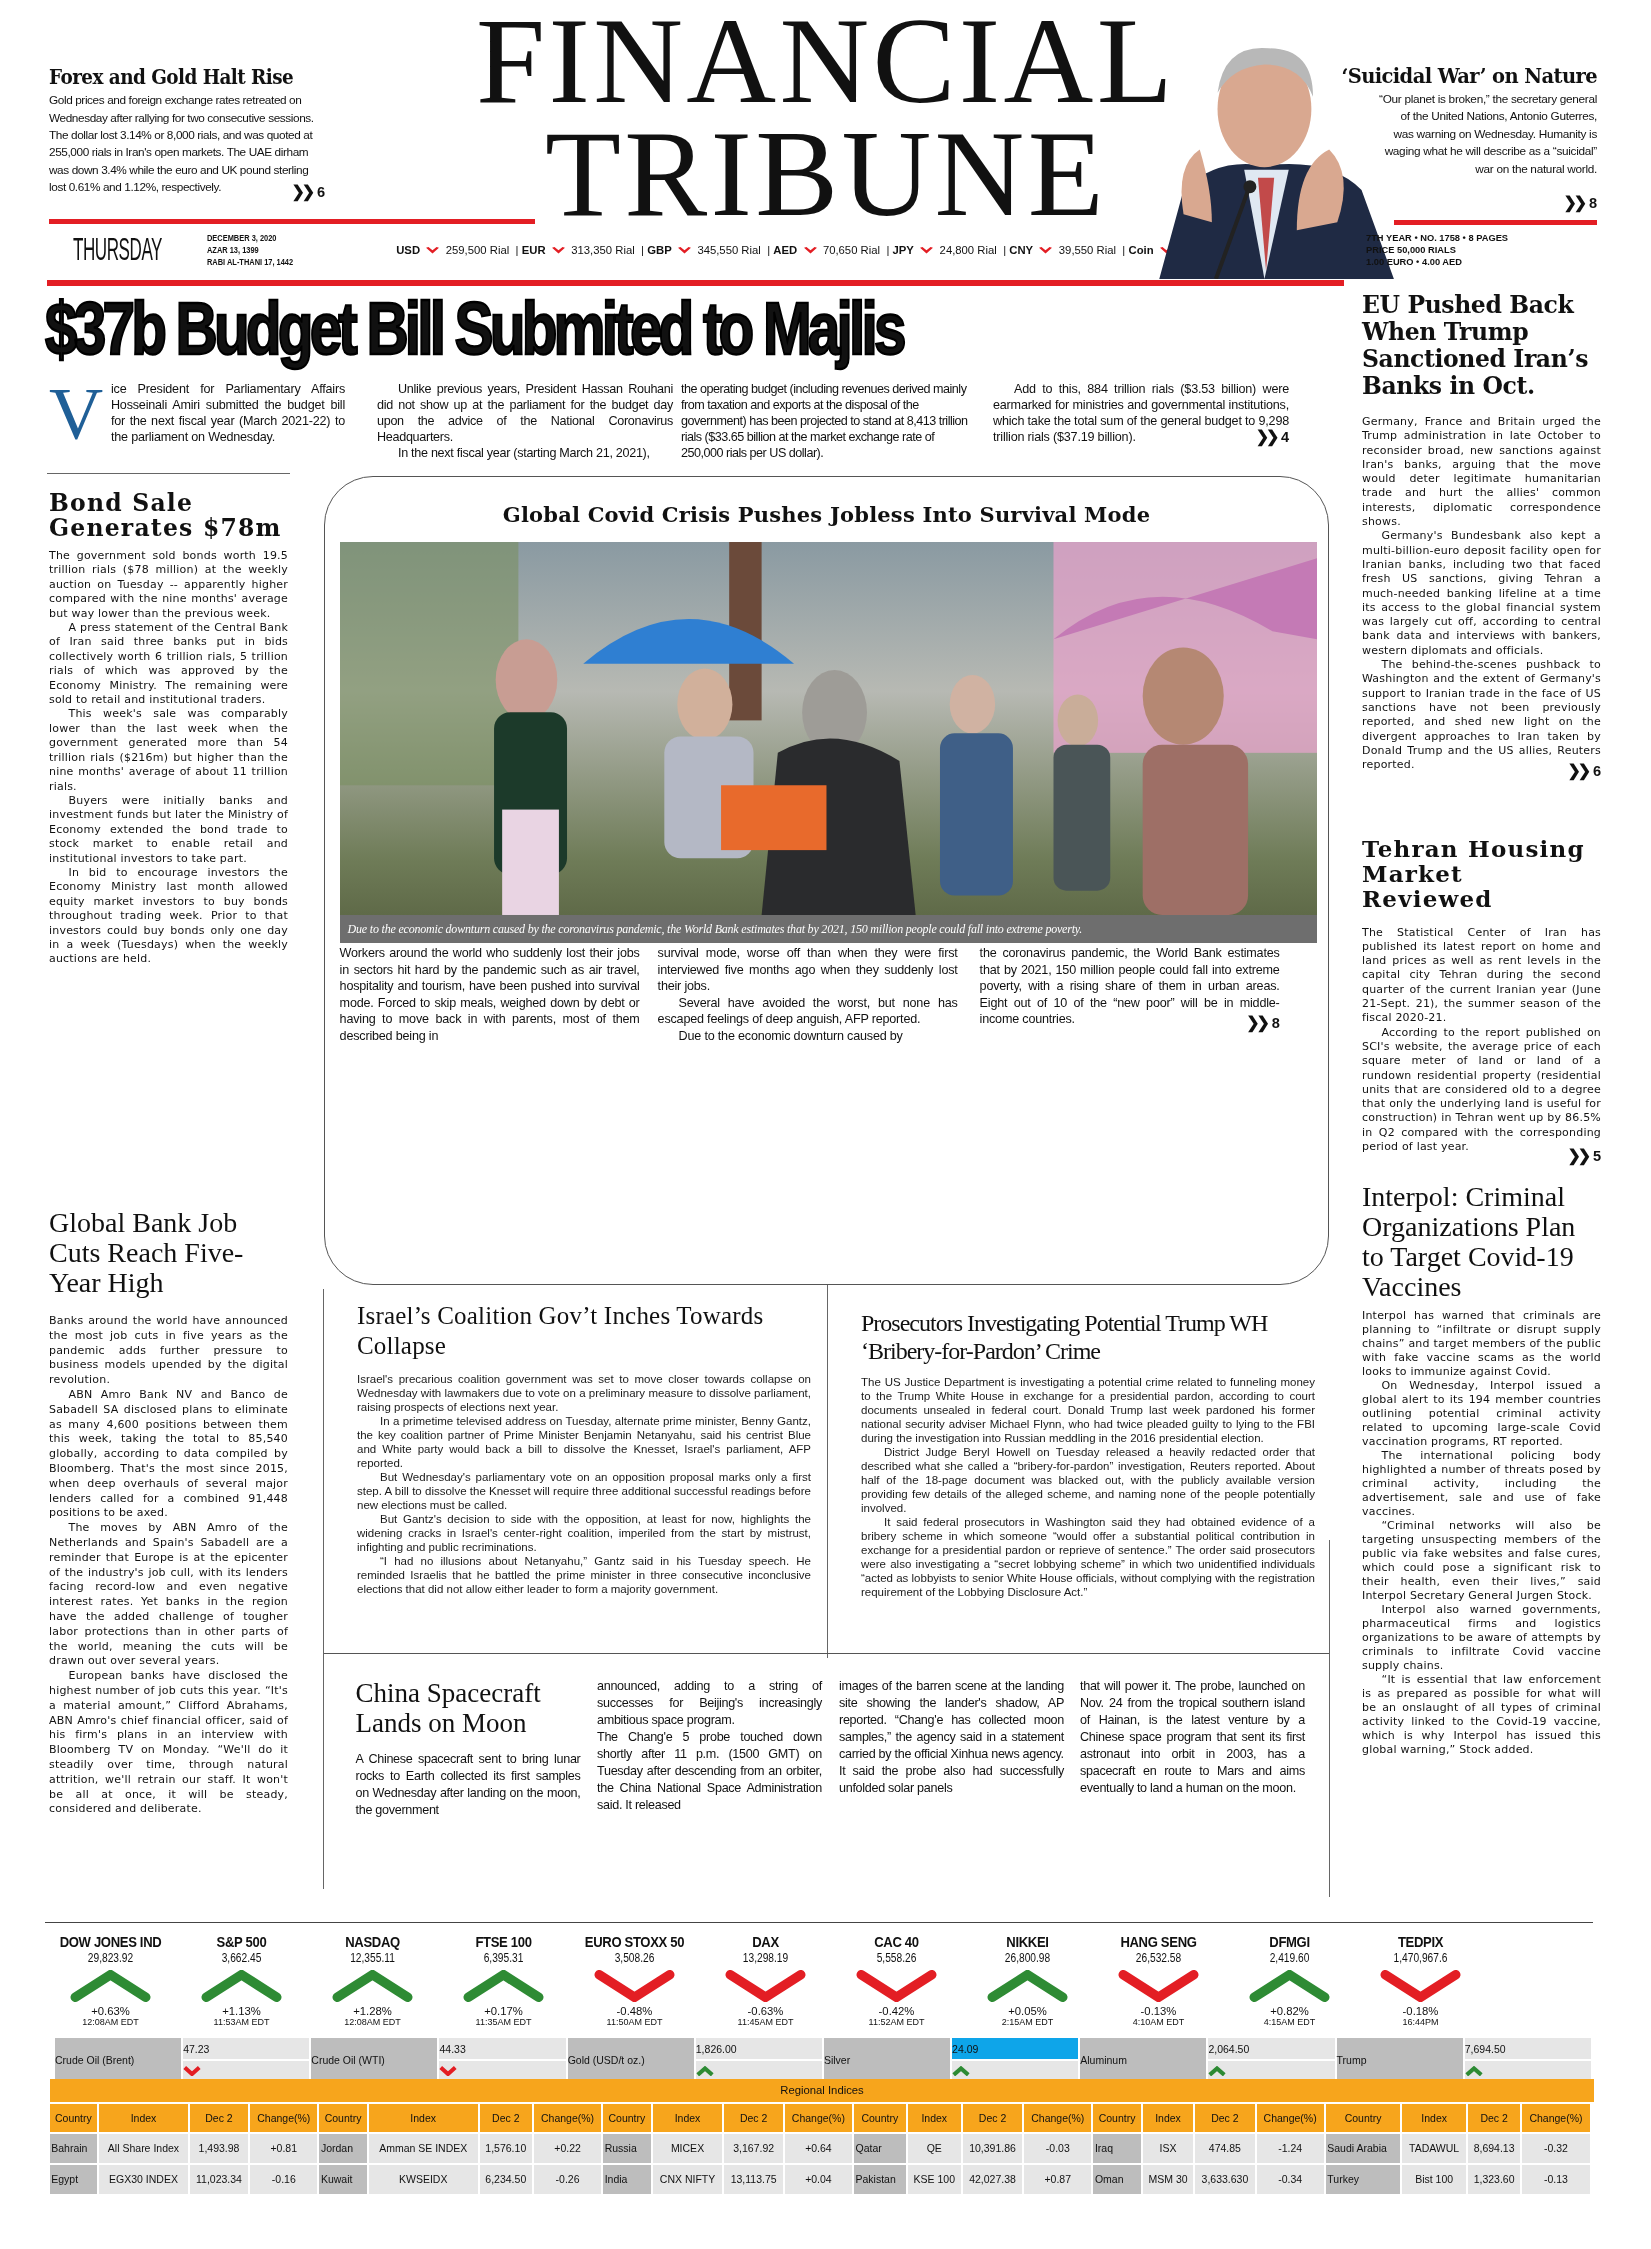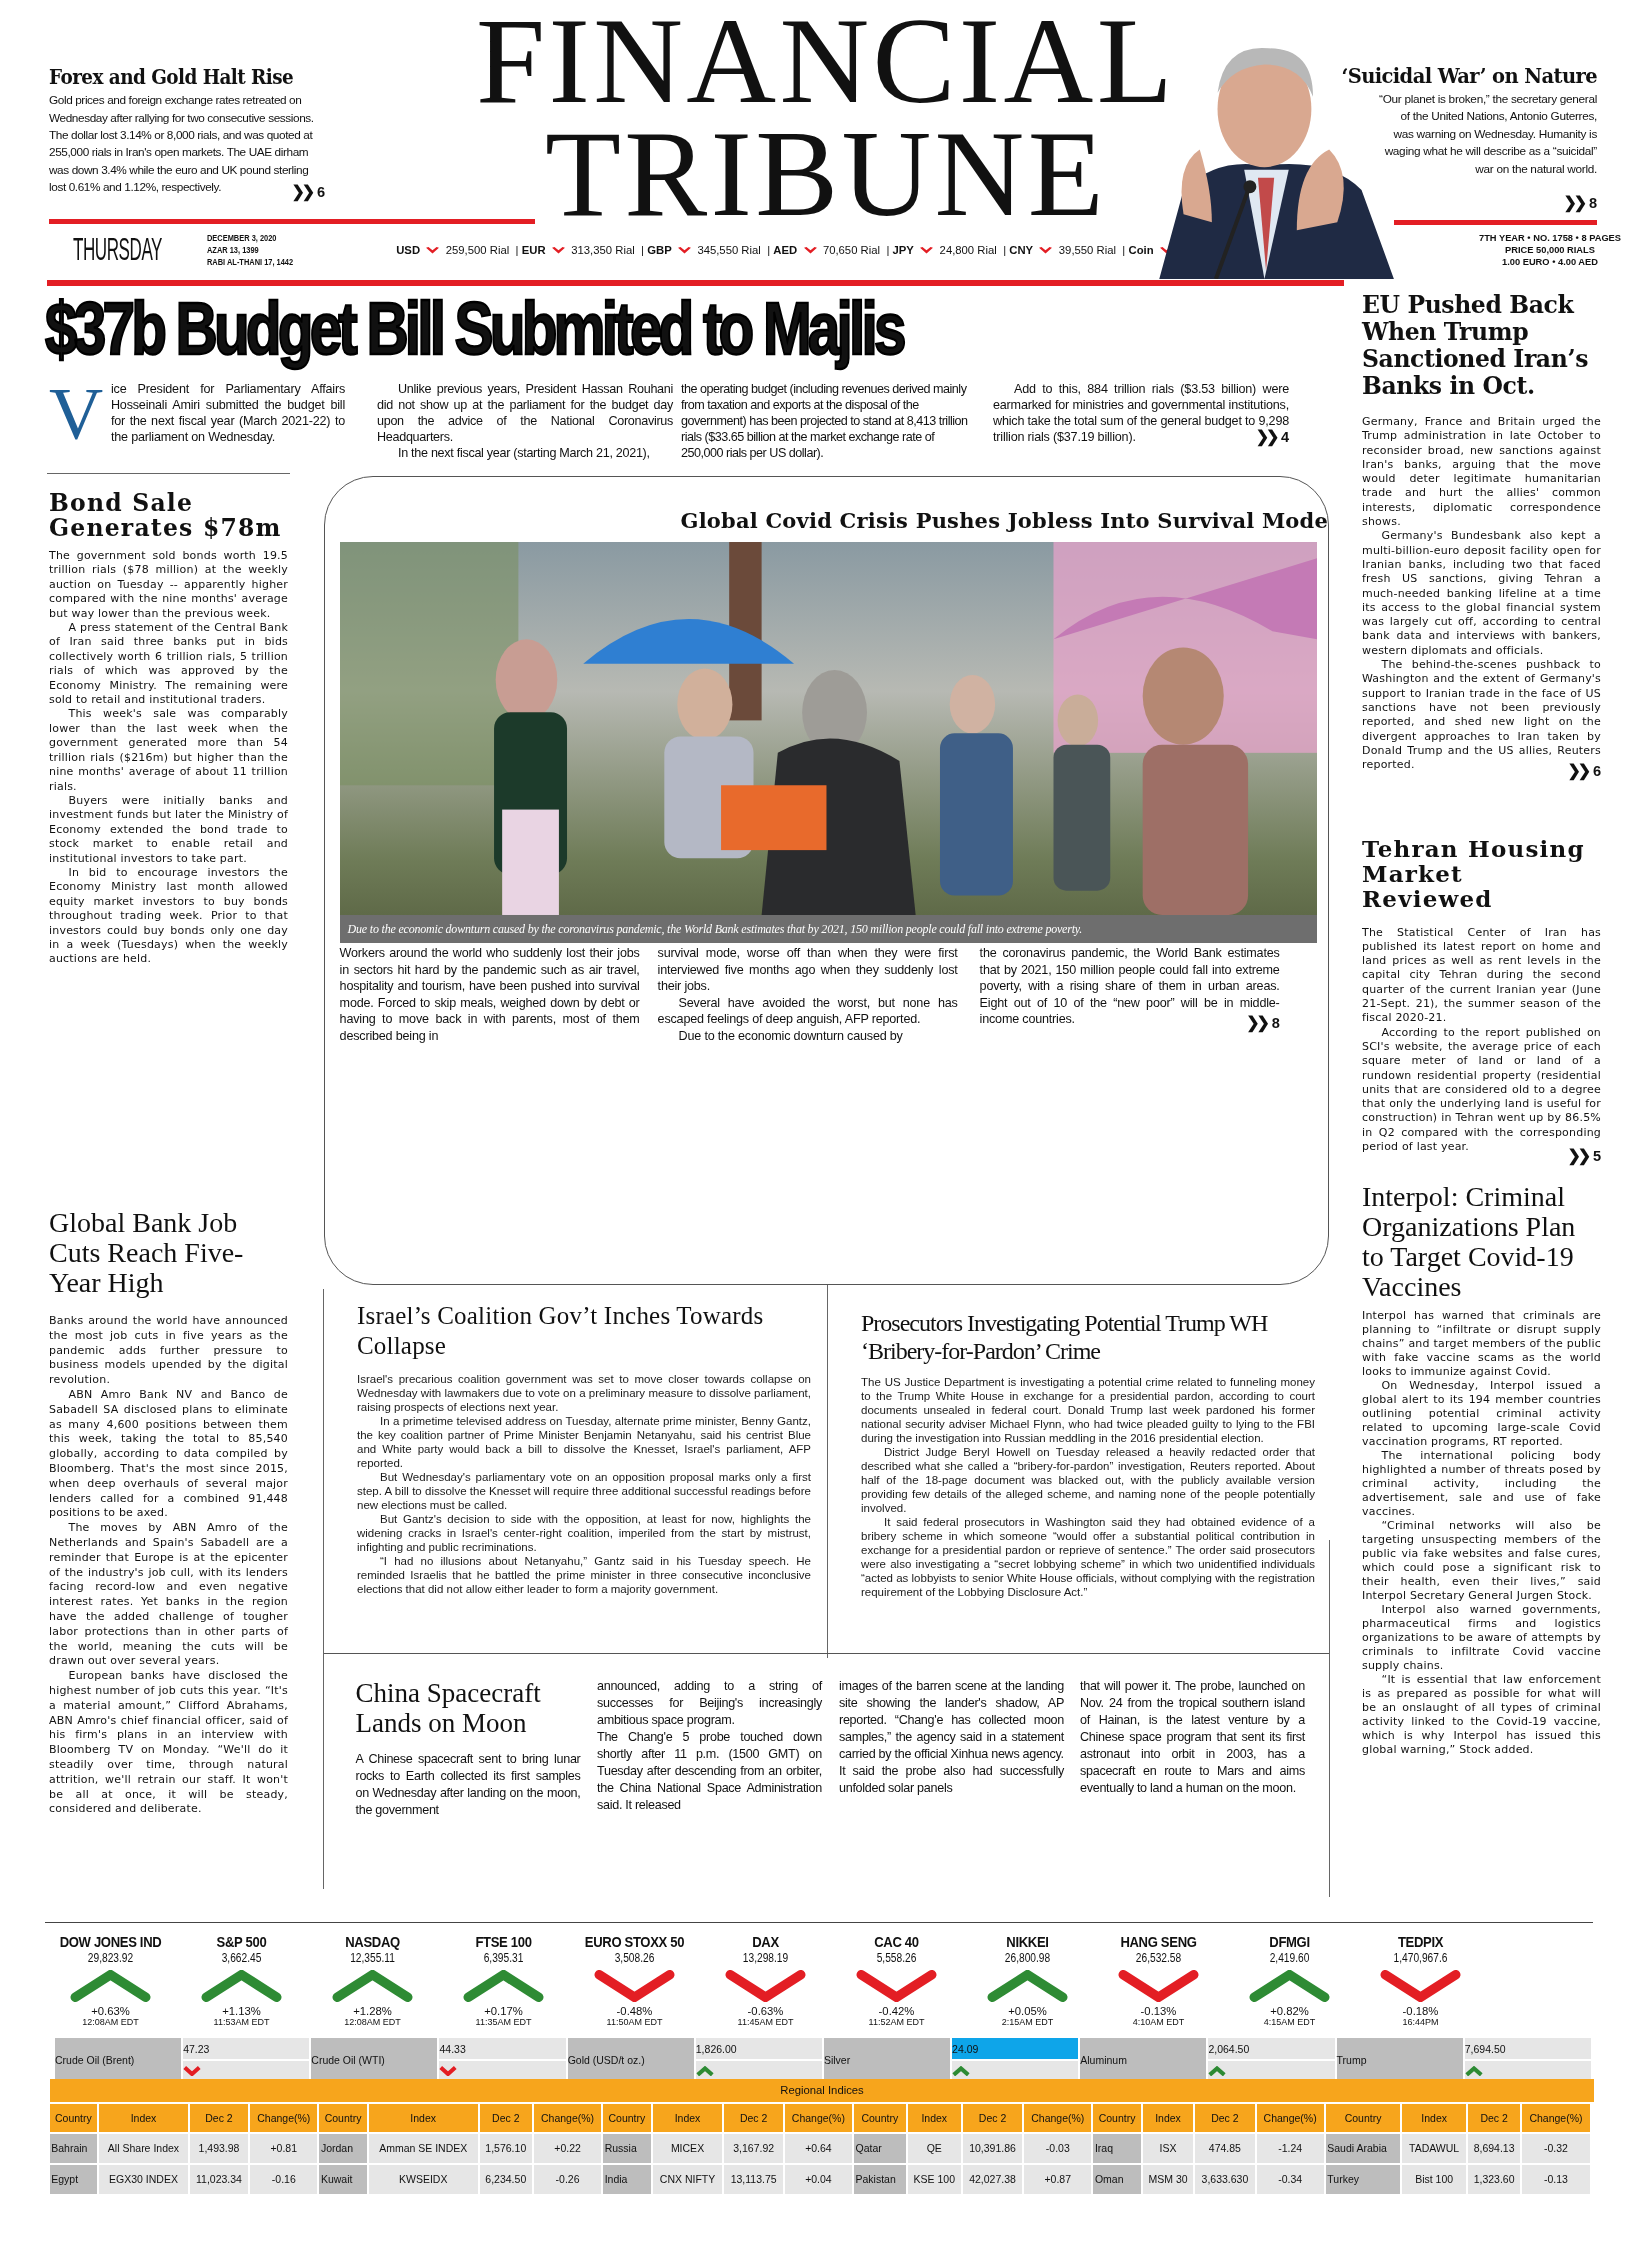--- a/index.html
+++ b/index.html
@@ -97,21 +97,21 @@
   </div>
 
   <div class="abs" style="left:1321px;top:65px;width:276px;text-align:right">
     <div class="serifhd" style="font-size:19.5px;letter-spacing:-0.6px;white-space:nowrap">‘Suicidal War’ on Nature</div>
   </div>
   <div class="abs" style="left:1378px;top:91px;width:219px;font-size:11.8px;line-height:17.4px;text-align:right;letter-spacing:-0.3px">
     <span>“Our planet is broken,” the secretary general of the United Nations, Antonio Guterres, was warning on Wednesday. Humanity is waging what he will describe as a “suicidal” war on the natural world.</span>
   </div>
   <div class="abs more" style="left:1524px;top:193px;width:73px"><span class="arr">❯❯</span><span>8</span></div>
   <div class="abs redline" style="left:1394px;top:220px;width:203px;height:4.9px"></div>
-  <div class="abs" style="left:1473px;top:232px;width:154px;text-align:center;font-size:9.3px;font-weight:bold;line-height:12px">
+  <div class="abs" style="left:1366px;top:232px;width:154px;text-align:left;font-size:9.3px;font-weight:bold;line-height:12px">
     <div>7TH YEAR • NO. 1758 • 8 PAGES</div>
     <div>PRICE 50,000 RIALS</div>
     <div>1.00 EURO • 4.00 AED</div>
   </div>
 </div>
 <div class="abs redline" style="left:47px;top:280px;width:1297px;height:5.7px"></div>
 
 <div class="abs" style="left:45px;top:288px;width:1297px;font-family:'Liberation Sans',sans-serif;font-weight:bold;font-size:75px;line-height:81px;letter-spacing:-4.9px;transform:scaleX(0.78);transform-origin:0 0;white-space:nowrap;-webkit-text-stroke:2.4px #000">$37b Budget Bill Submited to Majlis</div>
 
 <div class="abs" style="left:49px;top:381px;width:1281px;height:89px">
@@ -147,21 +147,21 @@
   <div class="wide" style="margin-top:16px;font-size:11px;line-height:14.8px">
     <p class="first">Banks around the world have announced the most job cuts in five years as the pandemic adds further pressure to business models upended by the digital revolution.</p>
     <p>ABN Amro Bank NV and Banco de Sabadell SA disclosed plans to eliminate as many 4,600 positions between them this week, taking the total to 85,540 globally, according to data compiled by Bloomberg. That's the most since 2015, when deep overhauls of several major lenders called for a combined 91,448 positions to be axed.</p>
     <p>The moves by ABN Amro of the Netherlands and Spain's Sabadell are a reminder that Europe is at the epicenter of the industry's job cull, with its lenders facing record-low and even negative interest rates. Yet banks in the region have the added challenge of tougher labor protections than in other parts of the world, meaning the cuts will be drawn out over several years.</p>
     <p>European banks have disclosed the highest number of job cuts this year. “It's a material amount,” Clifford Abrahams, ABN Amro's chief financial officer, said of his firm's plans in an interview with Bloomberg TV on Monday. “We'll do it steadily over time, through natural attrition, we'll retrain our staff. It won't be all at once, it will be steady, considered and deliberate.</p>
   </div>
 </div>
 <div class="abs" style="left:323px;top:1289px;width:0.8px;height:600px;background:#666"></div>
 
 <div class="abs" style="left:324px;top:476px;width:1005px;height:809px;border:1.2px solid #555;border-radius:49px 49px 49px 49px">
-  <div class="abs serifhd" style="left:0;top:31px;width:100%;text-align:right;font-size:21px;letter-spacing:0.2px">Global Covid Crisis Pushes Jobless Into Survival Mode</div>
+  <div class="abs serifhd" style="left:0;top:25px;width:100%;text-align:center;font-size:21px;letter-spacing:0.2px">Global Covid Crisis Pushes Jobless Into Survival Mode</div>
   <div class="abs" style="left:14.6px;top:65px;width:977px;height:373px;overflow:hidden;background:linear-gradient(180deg,#8a9aa2 0%,#b7b9b3 40%,#6f7c58 85%,#5f6a48 100%)">
     <svg width="977" height="373" viewBox="0 0 1205 460">
       <rect x="0" y="0" width="220" height="300" fill="#7a8f60" opacity="0.6"></rect>
       <rect x="480" y="0" width="40" height="220" fill="#6b4a3a"></rect>
       <rect x="880" y="0" width="360" height="260" fill="#e6a3c9" opacity="0.75"></rect>
       <path d="M300 150 Q430 40 560 150Z" fill="#2f7fd2"></path>
       <path d="M880 120 Q1000 20 1150 110 L1205 120 L1205 20Z" fill="#c47ab5"></path>
       <ellipse cx="230" cy="170" rx="38" ry="50" fill="#c89d93"></ellipse>
       <rect x="190" y="210" width="90" height="200" rx="20" fill="#1c3a2a"></rect>
       <rect x="200" y="330" width="70" height="130" fill="#e9d4e3"></rect>

